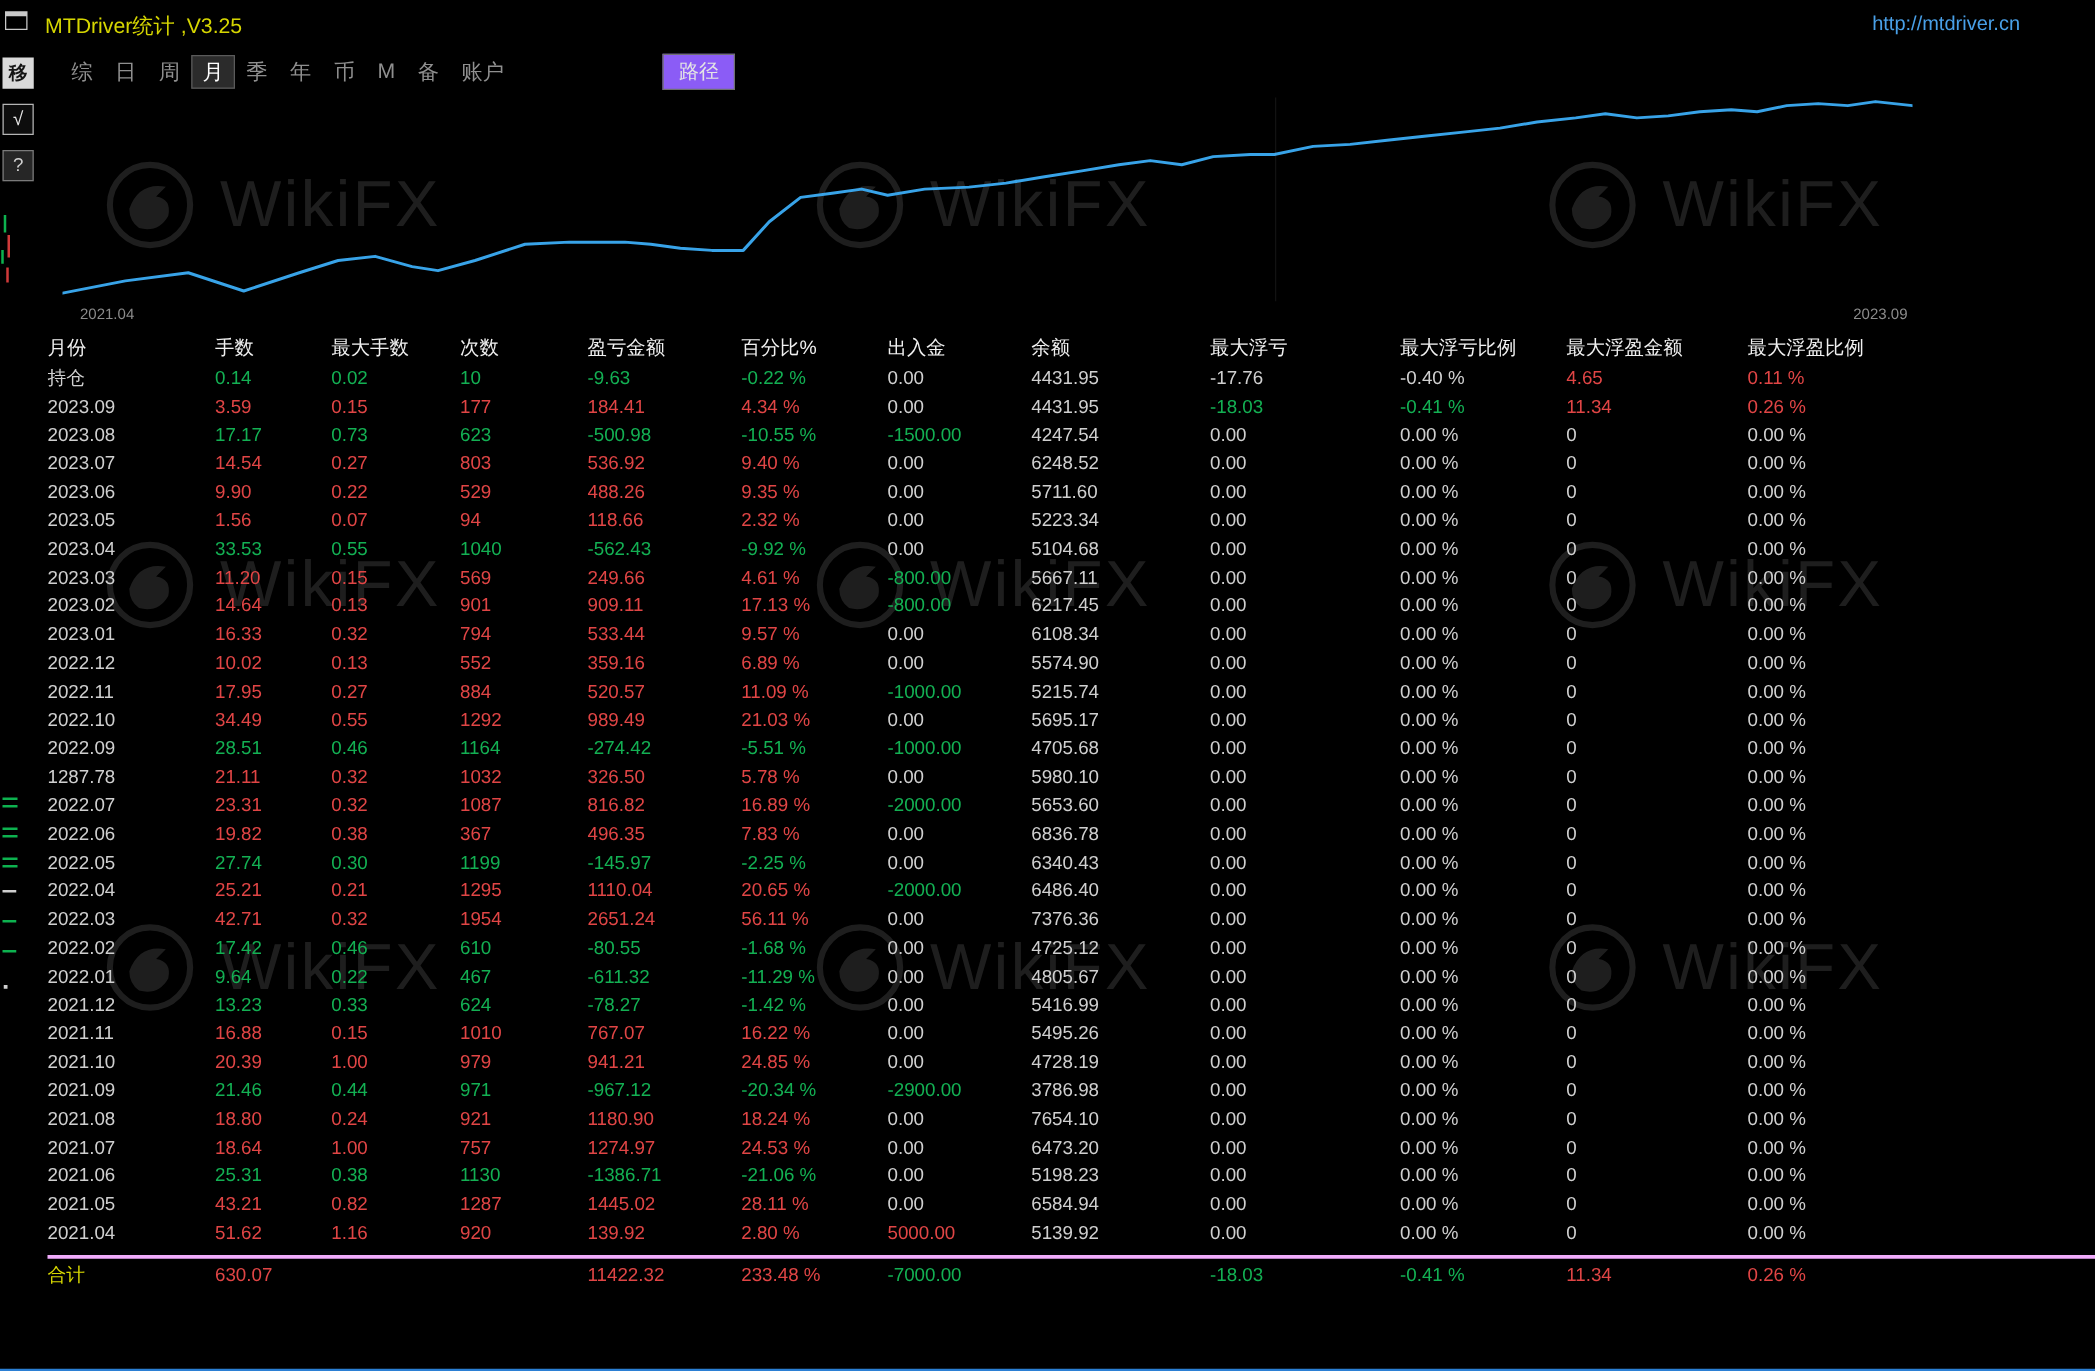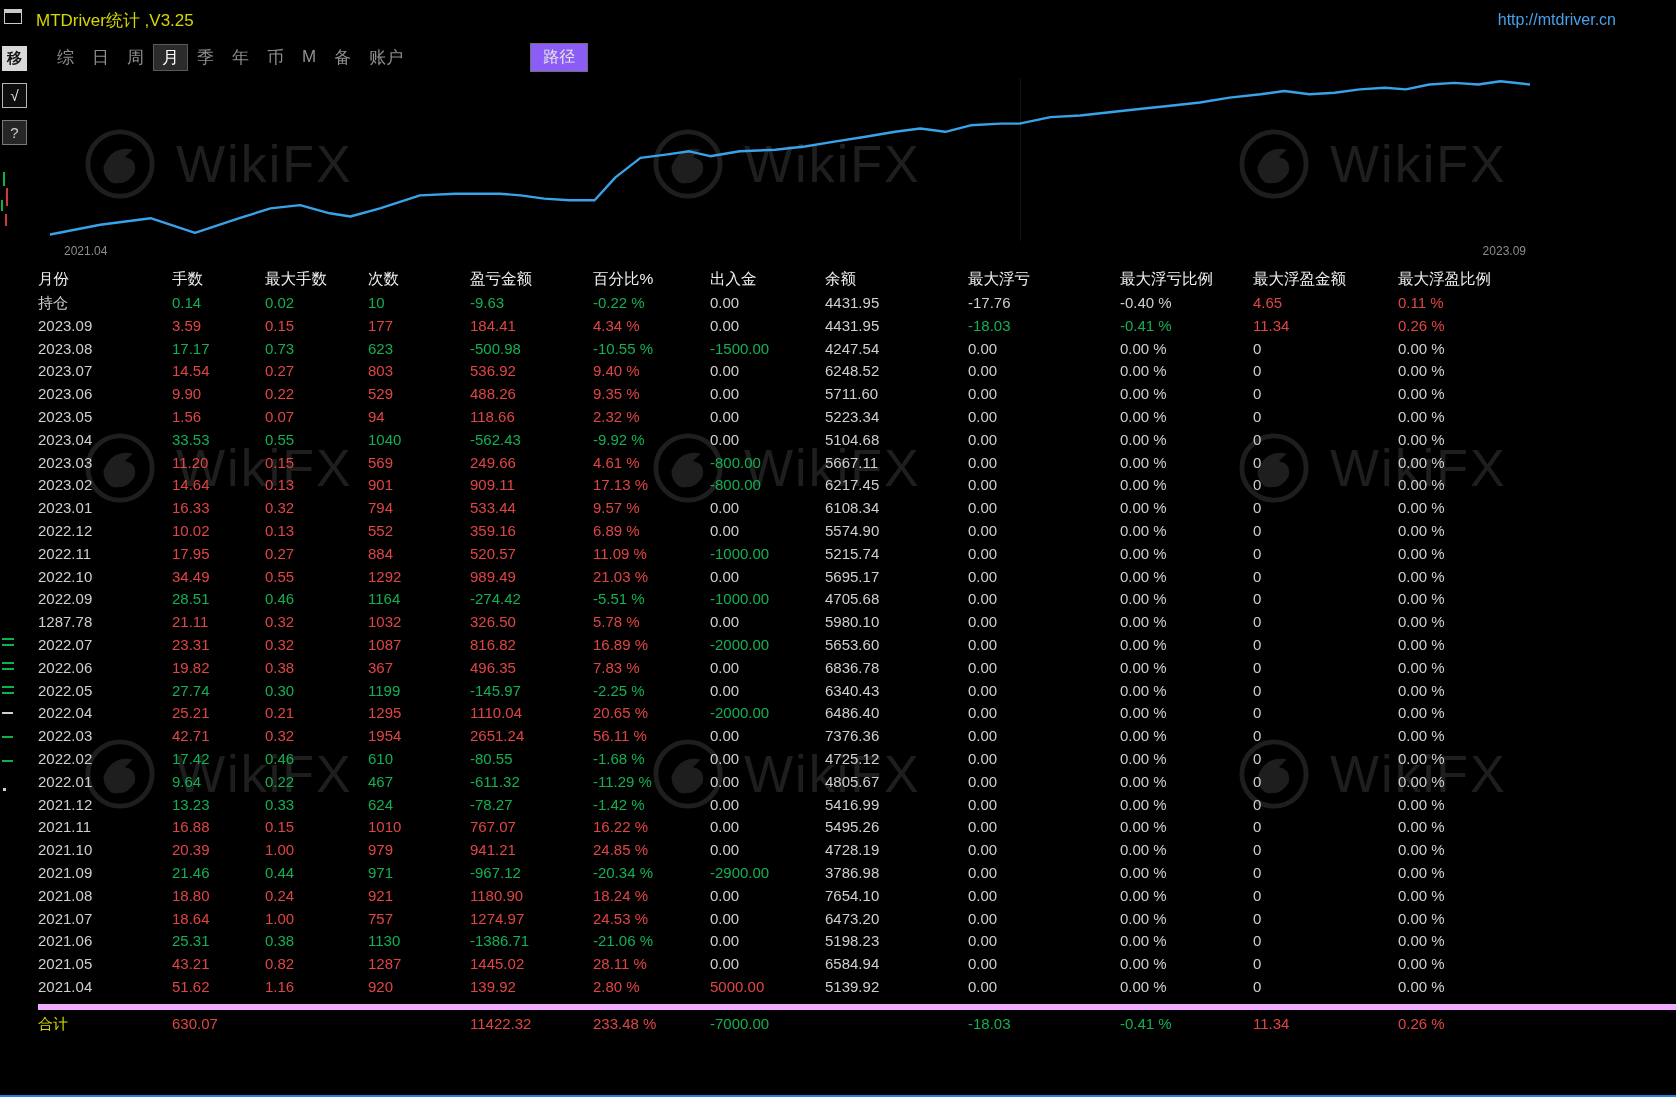--- a/index.html
+++ b/index.html
@@ -41,21 +41,21 @@
   .vline{position:absolute;left:990px;top:4px;width:1px;height:163px;background:rgba(255,255,255,.07)}
   .x-label{position:absolute;top:170px;font-size:12px;color:#8c8c8c}
   .xl{left:34px}
   .xr{right:150px}
 
   
   .table-sec{padding-left:8px}
   .trow{display:grid;grid-template-columns:134px 93px 103px 102px 123px 117px 115px 143px 152px 133px 145px auto;height:22.8px;line-height:22.8px;font-size:15px;white-space:nowrap}
   .thead-row{height:26px;line-height:26px;font-size:15.5px;color:#f0f0f0}
   .thead-row .cell{color:#f0f0f0}
-  .total-row{margin-top:5px;border-top:6px solid #f0abfc;height:27px;line-height:27px}
+  .total-row{margin-top:5px;border-top:3px solid #f0abfc;height:27px;line-height:27px}
   .cell{overflow:hidden}
   .c-r{color:#e04545}
   .c-g{color:#13b053}
   .c-w{color:#cfcfcf}
   .c-y{color:#d8d800}
 
   .bottom-edge{position:absolute;left:0;bottom:0;width:100%;height:2px;background:#2b7fd4;z-index:3}
 </style>
 </head>
 <body>

